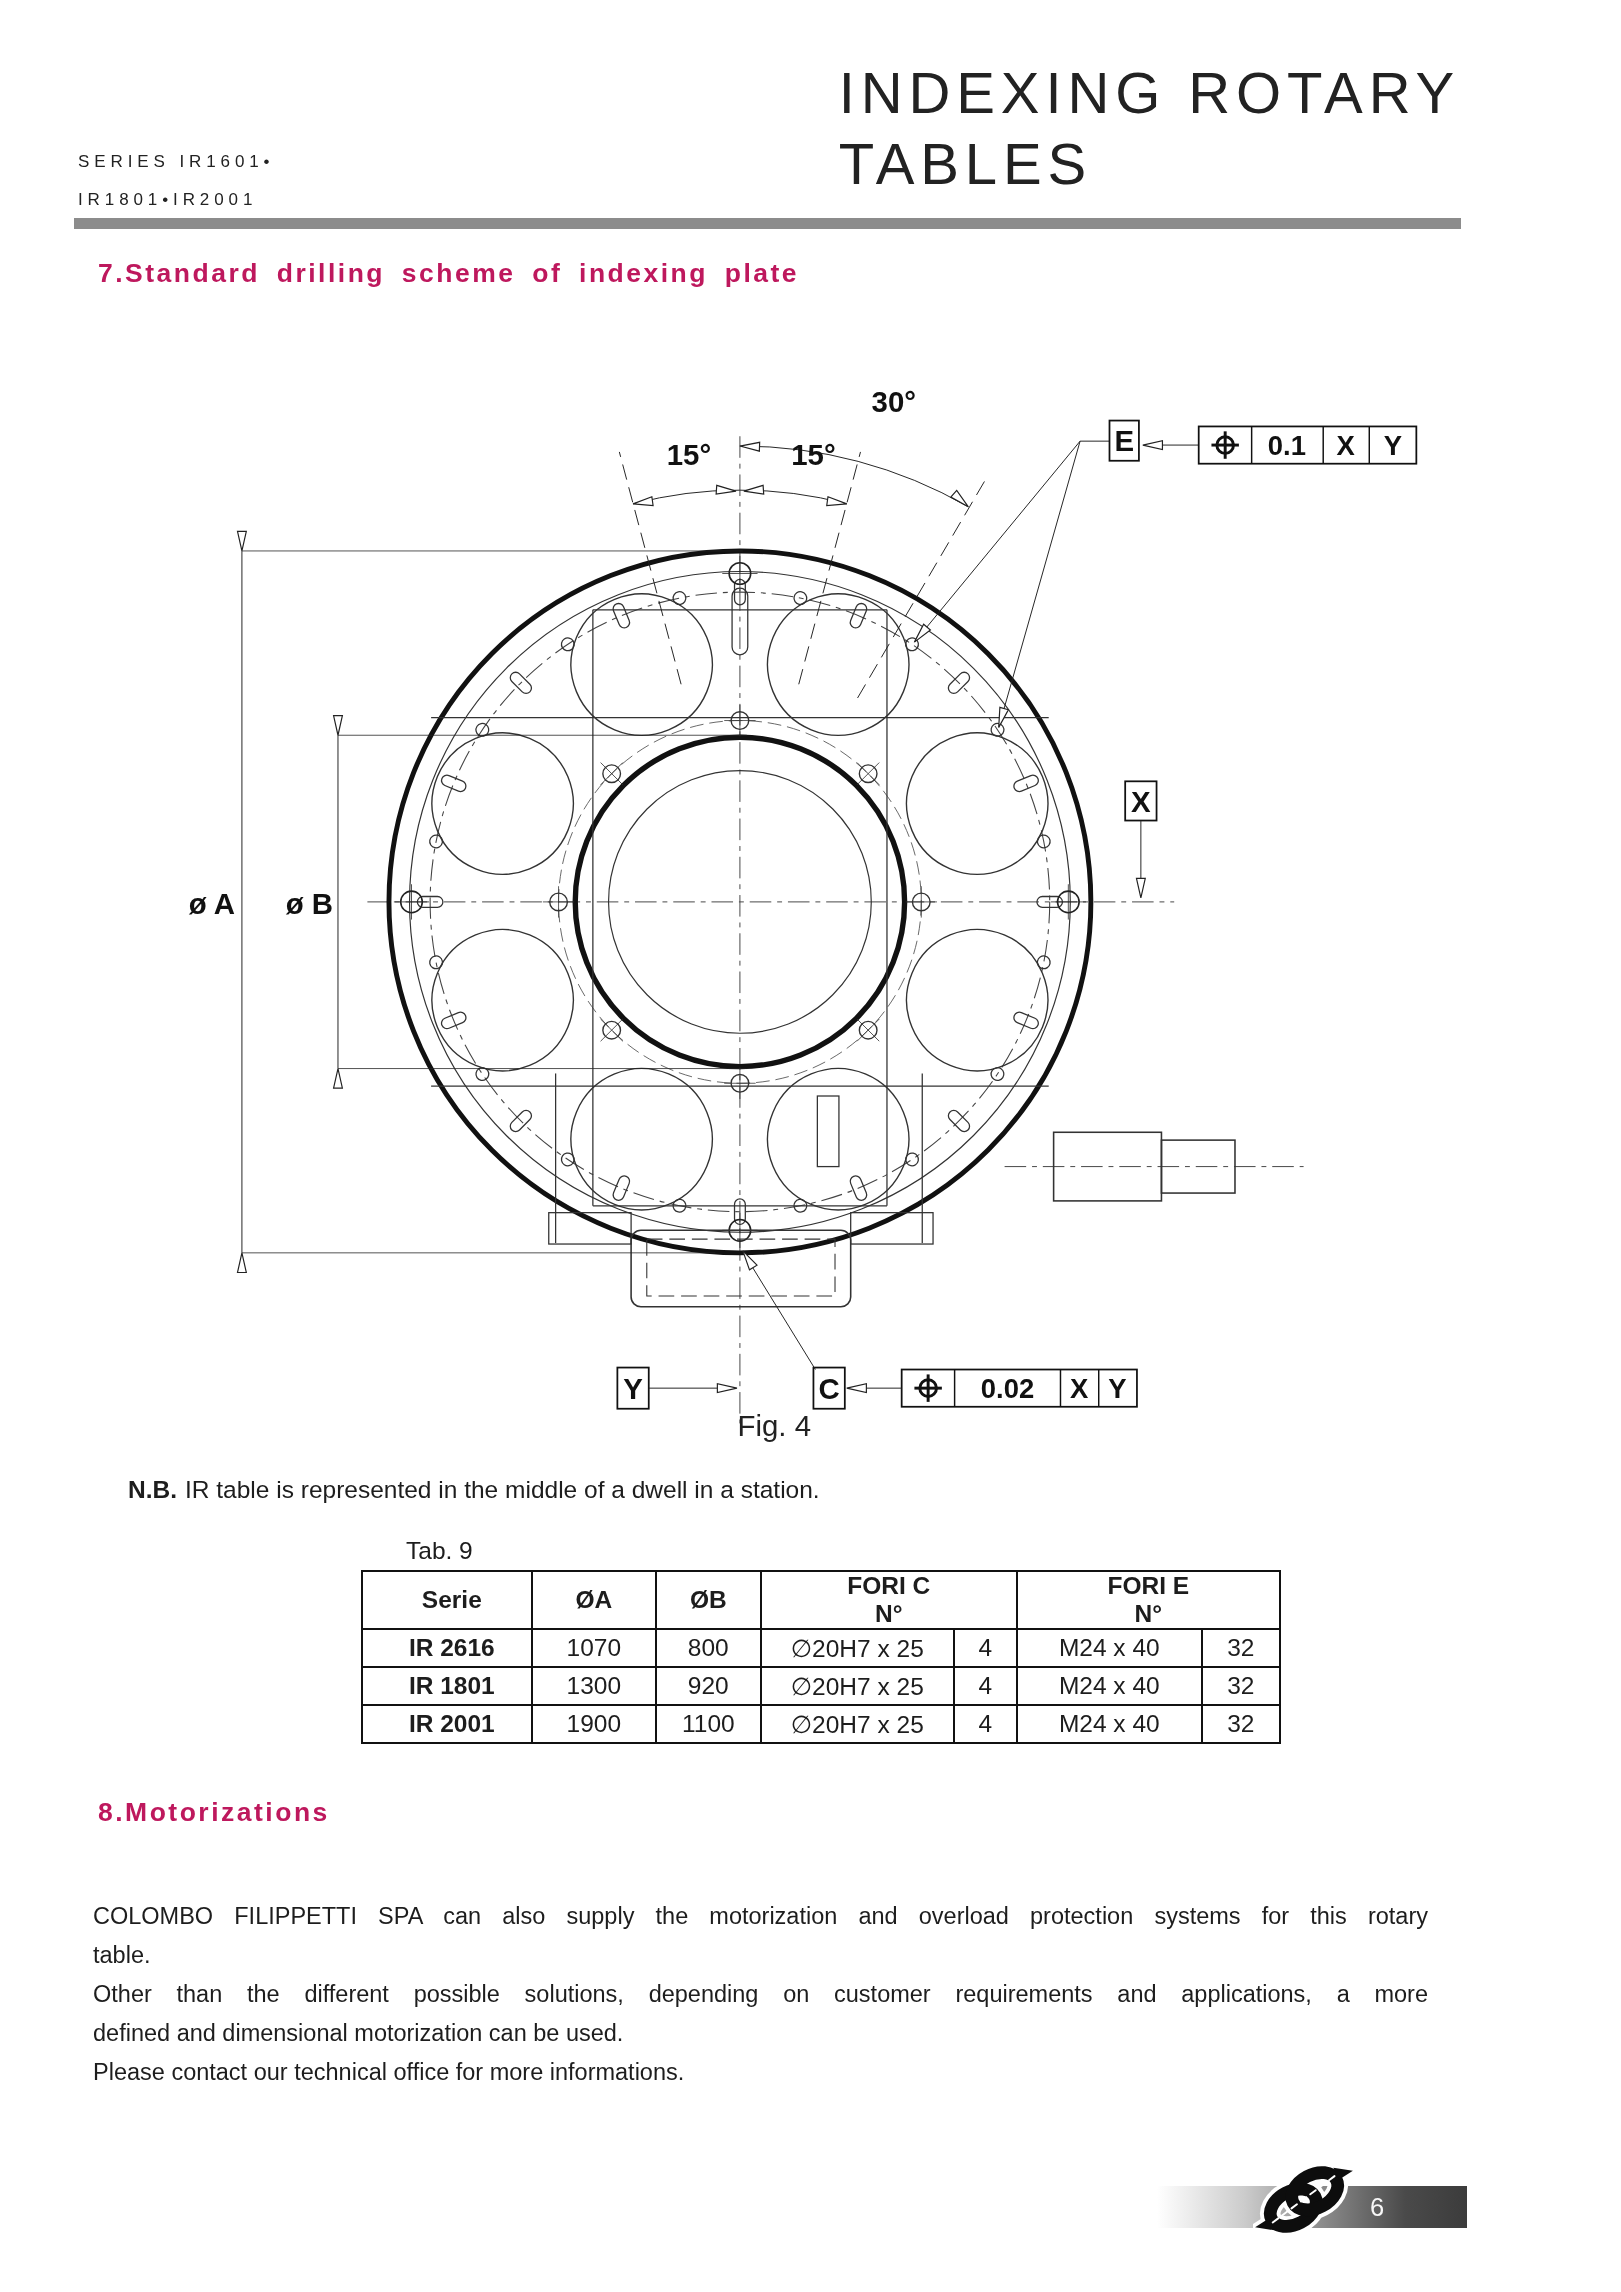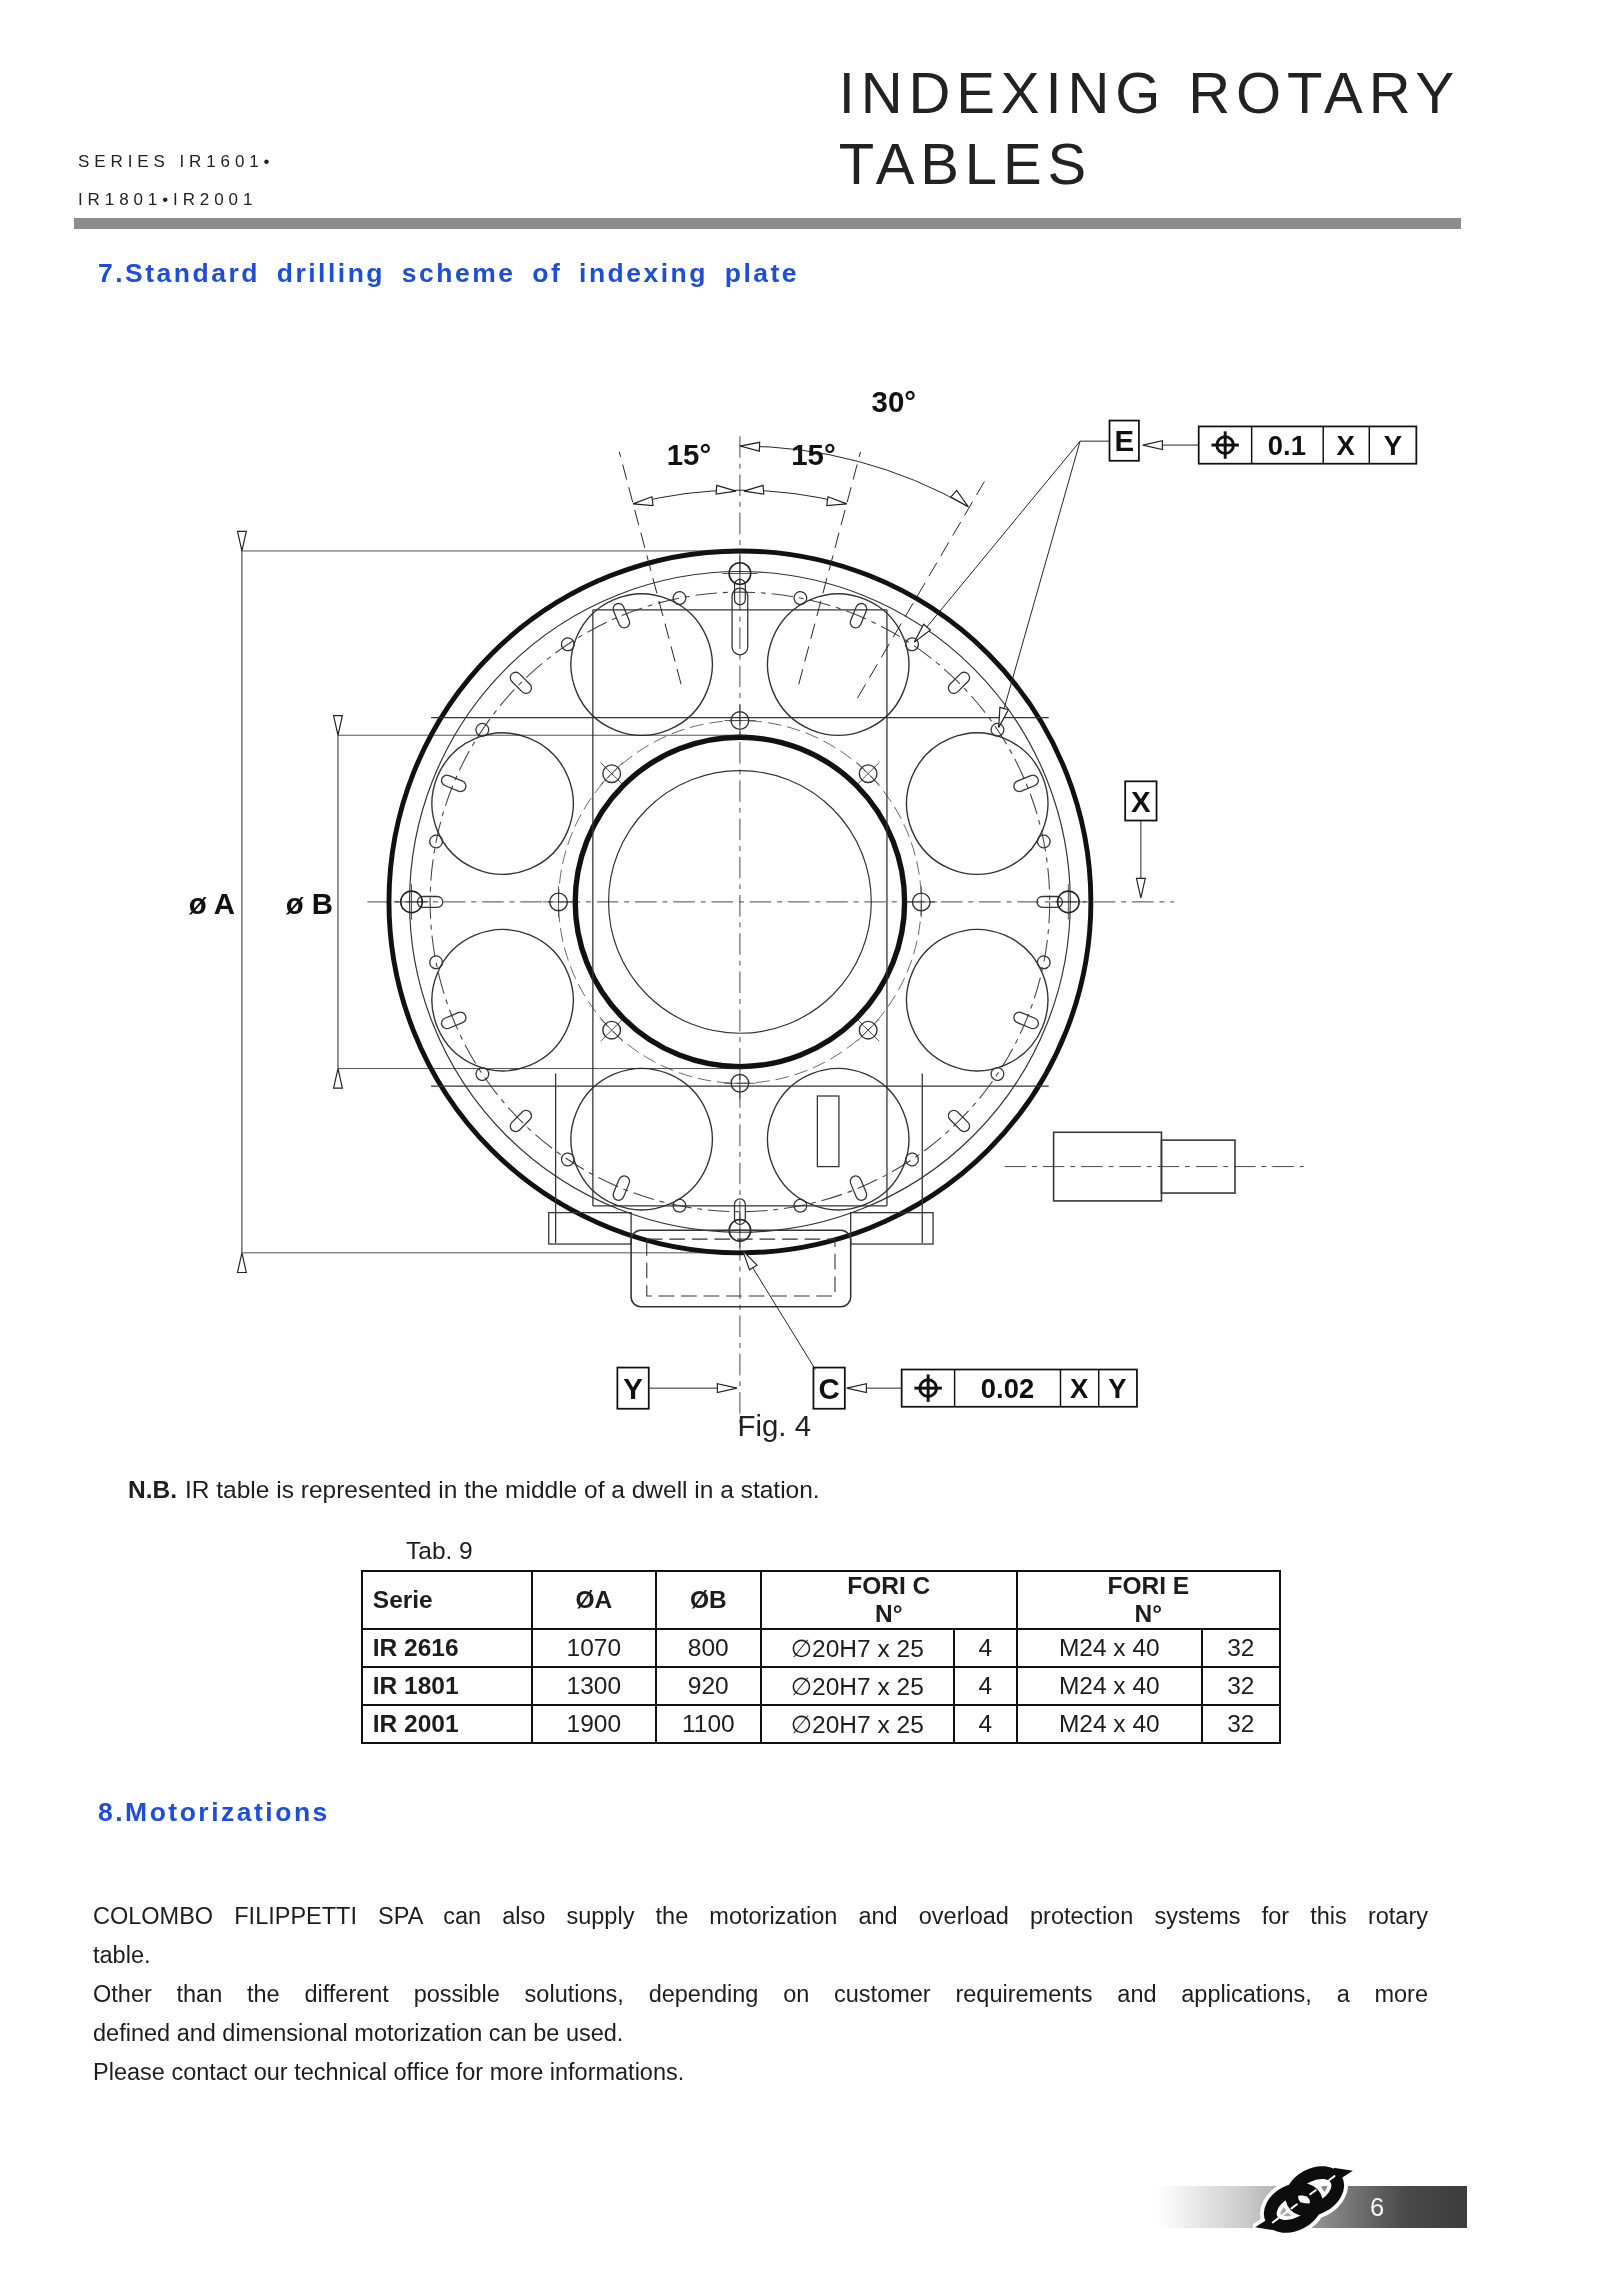--- a/index.html
+++ b/index.html
@@ -5,36 +5,36 @@
   html,body{margin:0;padding:0;background:#e8e8e8;}
   .page{
     position:relative;width:1621px;height:2293px;margin:0 auto;background:#ffffff;
     font-family:"Liberation Sans", sans-serif;color:#1d1d1d;overflow:hidden;
   }
   
   .series{position:absolute;left:78px;top:143px;font-size:17px;letter-spacing:4.9px;color:#222;line-height:38px;white-space:nowrap;}
   .doc-title{position:absolute;right:161px;top:57px;text-align:left;font-size:58px;letter-spacing:5.9px;color:#222;line-height:71px;font-weight:400;white-space:nowrap;}
   .header-rule{position:absolute;left:74px;top:218px;width:1387px;height:10.8px;background:#8c8c8c;}
   
-  .sec-heading{position:absolute;font-size:26.5px;font-weight:bold;color:#1d4ed8;letter-spacing:2.5px;word-spacing:6.9px;white-space:nowrap;}
+  .sec-heading{position:absolute;font-size:26.5px;font-weight:bold;color:#be185d;letter-spacing:2.5px;word-spacing:6.9px;white-space:nowrap;}
   .sec7{left:98px;top:258px;}
   .sec8{left:98px;top:1797px;}
   
   .figure-wrap{position:absolute;left:88px;top:343px;width:1445px;height:1108px;}
   svg text{font-family:"Liberation Sans", sans-serif;}
   
   .note{position:absolute;left:128px;top:1476px;font-size:24.5px;white-space:nowrap;}
   .note b{margin-right:8px;}
   
   .tab-label{position:absolute;left:406px;top:1537px;font-size:24.5px;}
   .spec-table{position:absolute;left:361px;top:1570px;border-collapse:collapse;table-layout:fixed;font-size:24.5px;}
   .spec-table td,.spec-table th{border:2px solid #111;text-align:center;padding:0;height:36px;overflow:hidden;}
   .spec-table{border:2.9px solid #111;}
   .spec-table th{font-weight:bold;}
-  .spec-table .col-serie{width:158px;text-align:left;padding-left:9.8px;font-weight:bold;}
+  .spec-table .col-serie{width:158px;text-align:center;padding-left:9.8px;font-weight:bold;}
   .hdr-split{display:flex;align-items:center;flex-direction:column;}
   .hdr-split .main{flex:1;text-align:center;font-weight:bold;}
   .hdr-split .sub{text-align:center;font-weight:bold;}
   
   .on-demand{position:absolute;left:96px;top:1725px;font-size:23.5px;white-space:nowrap;}
   .para{position:absolute;left:93px;top:1897px;width:1335px;font-size:23.5px;line-height:39px;}
   .para .just{text-align:justify;text-align-last:justify;}
   
   .footer-bar{position:absolute;left:1157px;top:2186px;width:310px;height:42px;
     background:linear-gradient(to right,#ffffff 0%,#cccccc 28%,#8f8f8f 52%,#4a4a4a 80%,#3c3c3c 100%);}

